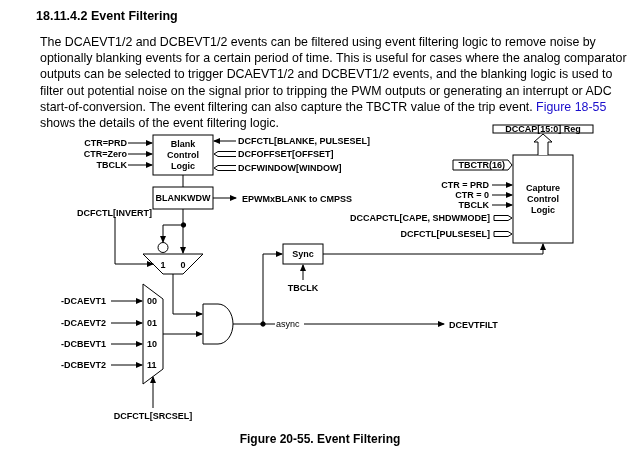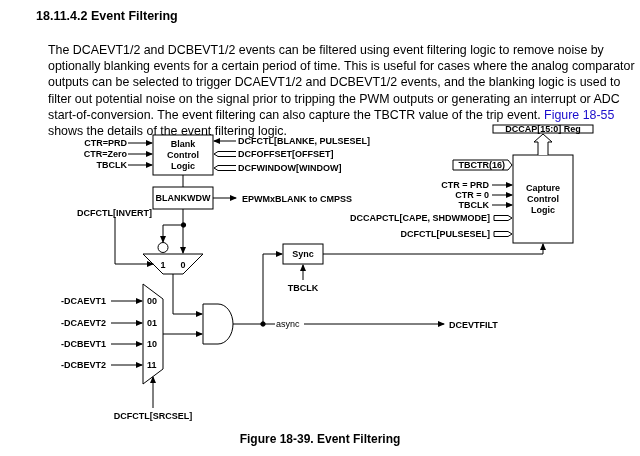--- a/index.html
+++ b/index.html
@@ -1,19 +1,19 @@
 <!DOCTYPE html>
 <html><head>
 <meta charset="utf-8">
 <style>
   html, body { margin:0; padding:0; background:#ffffff; }
   body { width:640px; height:456px; position:relative; overflow:hidden;
          font-family:"Liberation Sans", sans-serif; color:#000; }
   .heading { position:absolute; left:36px; top:9px; font-size:12.5px; font-weight:bold; }
-  .para { position:absolute; left:36px; top:30px; width:590px; font-size:12.4px; line-height:16.2px; margin:12px; }
+  .para { position:absolute; left:36px; top:30px; width:590px; font-size:12.4px; line-height:16.2px; margin:4px; }
   .para a { color:#1a0dcc; text-decoration:none; }
   svg.fig { position:absolute; left:0; top:0; }
   svg.fig text { font-family:"Liberation Sans", sans-serif; font-weight:bold; font-size:9px; fill:#000; }
   .caption { position:absolute; left:0; width:640px; top:432px; text-align:center; font-size:12px; font-weight:bold; }
 </style>
 </head>
 <body>
 
 <div class="heading">18.11.4.2 Event Filtering</div>
 <p class="para"><span>The DCAEVT1/2 and DCBEVT1/2 events can be filtered using event filtering logic to remove noise by optionally blanking events for a certain period of time. This is useful for cases where the analog comparator outputs can be selected to trigger DCAEVT1/2 and DCBEVT1/2 events, and the blanking logic is used to filter out potential noise on the signal prior to tripping the PWM outputs or generating an interrupt or ADC start-of-conversion. The event filtering can also capture the TBCTR value of the trip event. </span><a>Figure 18-55</a><span> shows the details of the event filtering logic.</span></p>
@@ -116,13 +116,13 @@
   <text x="543" y="202" text-anchor="middle">Control</text>
   <text x="543" y="213" text-anchor="middle">Logic</text>
   <text x="505" y="168" text-anchor="end">TBCTR(16)</text>
   <text x="489" y="188" text-anchor="end">CTR = PRD</text>
   <text x="489" y="198" text-anchor="end">CTR = 0</text>
   <text x="489" y="208" text-anchor="end">TBCLK</text>
   <text x="490" y="221" text-anchor="end">DCCAPCTL[CAPE, SHDWMODE]</text>
   <text x="490" y="237" text-anchor="end">DCFCTL[PULSESEL]</text>
 </svg>
 
-<div class="caption">Figure 18-39. Event Filtering</div>
+<div class="caption">Figure 20-55. Event Filtering</div>
 
 </body></html>

